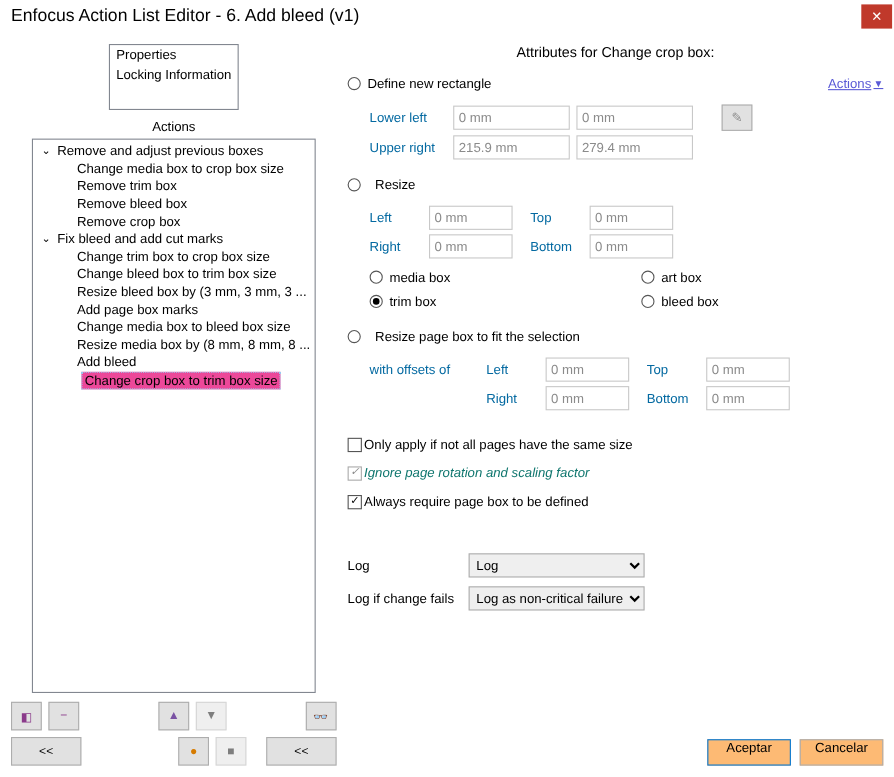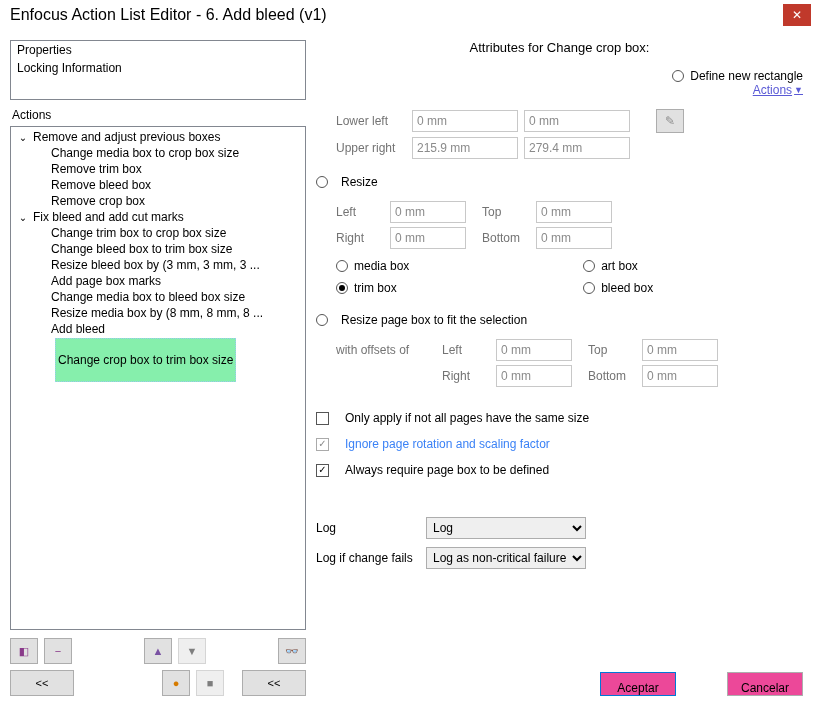--- a/index.html
+++ b/index.html
@@ -35,20 +35,21 @@
   .content {
     display: flex;
     padding: 10px;
     gap: 10px;
     height: calc(706px - 30px);
   }
   .left-col {
     width: 296px;
     display: flex;
     flex-direction: column;
+    align-items: center;
   }
   .props-box {
     border: 1px solid #828790;
     height: 60px;
     overflow-y: scroll;
     background: #fff;
     margin-bottom: 6px;
   }
   .props-box div {
     padding: 2px 6px;
@@ -76,23 +77,23 @@
     width: 12px;
     text-align: center;
     margin-right: 4px;
     font-size: 10px;
   }
   .tree-item.selected {
     margin-left: 40px;
     margin-right: 6px;
   }
   .tree-item.selected span.label {
-    background: #86efac;
+    background: #ec4899;
     border: 1px dotted #99c9ef;
-    padding: 14px 2px;
+    padding: 0 2px;
   }
   .toolbar {
     display: flex;
     gap: 6px;
     margin-top: 8px;
     flex-wrap: wrap;
   }
   .tb-row {
     display: flex;
     gap: 6px;
@@ -114,23 +115,22 @@
   .tb-spacer { flex: 1; }
 
   .right-col {
     flex: 1;
     display: flex;
     flex-direction: column;
   }
   .attr-title { font-size: 13px; margin-bottom: 10px; text-align: center; }
   .attr-head {
     display: flex;
-    align-items: flex-end;
+    align-items: center;
     margin: 4px 0 8px 0;
-    flex-direction: column;
   }
   .attr-head .radio-line { flex: 1; display: flex; align-items: center; gap: 6px; }
   .actions-link {
     color: #5a5ad6;
     text-decoration: underline;
     font-size: 12px;
     display: flex;
     align-items: center;
     gap: 2px;
   }
@@ -138,21 +138,21 @@
   .indent-block {
     margin-left: 20px;
     color: #8b8b8b;
   }
   .field-row {
     display: flex;
     align-items: center;
     gap: 6px;
     margin: 4px 0;
   }
-  .field-row .lbl { width: 70px; color: #737373; }
+  .field-row .lbl { width: 70px; color: #0369a1; }
   .field-row .lbl.short { width: 48px; }
   .field-row .lbl.long { width: 100px; }
   input.fld {
     border: 1px solid #c8c8c8;
     background: #fff;
     color: #8b8b8b;
     padding: 2px 4px;
     height: 22px;
     width: 106px;
     font-family: inherit;
@@ -182,22 +182,22 @@
     grid-template-columns: auto auto;
     gap: 8px 24px;
     margin: 6px 0 6px 20px;
   }
   .boxsize-grid .opt { display:flex; align-items:center; gap:6px; }
   .check {
     width: 13px; height: 13px; border: 1px solid #555; background:#fff; display:inline-flex; align-items:center; justify-content:center; font-size:10px; line-height:1;
   }
   .check.checked::after { content:"✓"; font-size:10px; }
   .check.disabled.checked { color:#8b8b8b; border-color:#aaa; }
-  .chk-row { display:flex; align-items:center; gap:16px; margin: 6px 0; }
-  .chk-row.disabled { color:#3b82f6; }
+  .chk-row { display:flex; align-items:center; gap:2px; margin: 6px 0; }
+  .chk-row.disabled { color:#0f766e;font-style:italic; }
   .log-row { display:flex; align-items:center; gap:10px; margin: 4px 0; }
   .log-row .lbl { width: 100px; }
   select.sel {
     border: 1px solid #adadad;
     background: #efefef;
     height: 22px;
     font-family: inherit;
     font-size: 12px;
     padding: 1px 2px;
     width: 160px;
@@ -206,22 +206,22 @@
     display: flex;
     justify-content: flex-end;
     gap: 8px;
     margin-top: auto;
     padding-top: 12px;
   }
   .dlg-btn {
     min-width: 76px;
     height: 24px;
     border: 1px solid #adadad;
-    background: #ec4899;
-    display:flex; align-items:flex-end; justify-content:center;margin-left:43px;
+    background: #fdba74;
+    display:flex; align-items:flex-start; justify-content:center;
   }
   .dlg-btn.primary { border: 1px solid #0078d7; }
 </style>
 </head>
 <body>
 
 <div class="titlebar">
   <div class="title">Enfocus Action List Editor - 6. Add bleed (v1)</div>
   <div class="close-btn">
     <span>✕</span>

